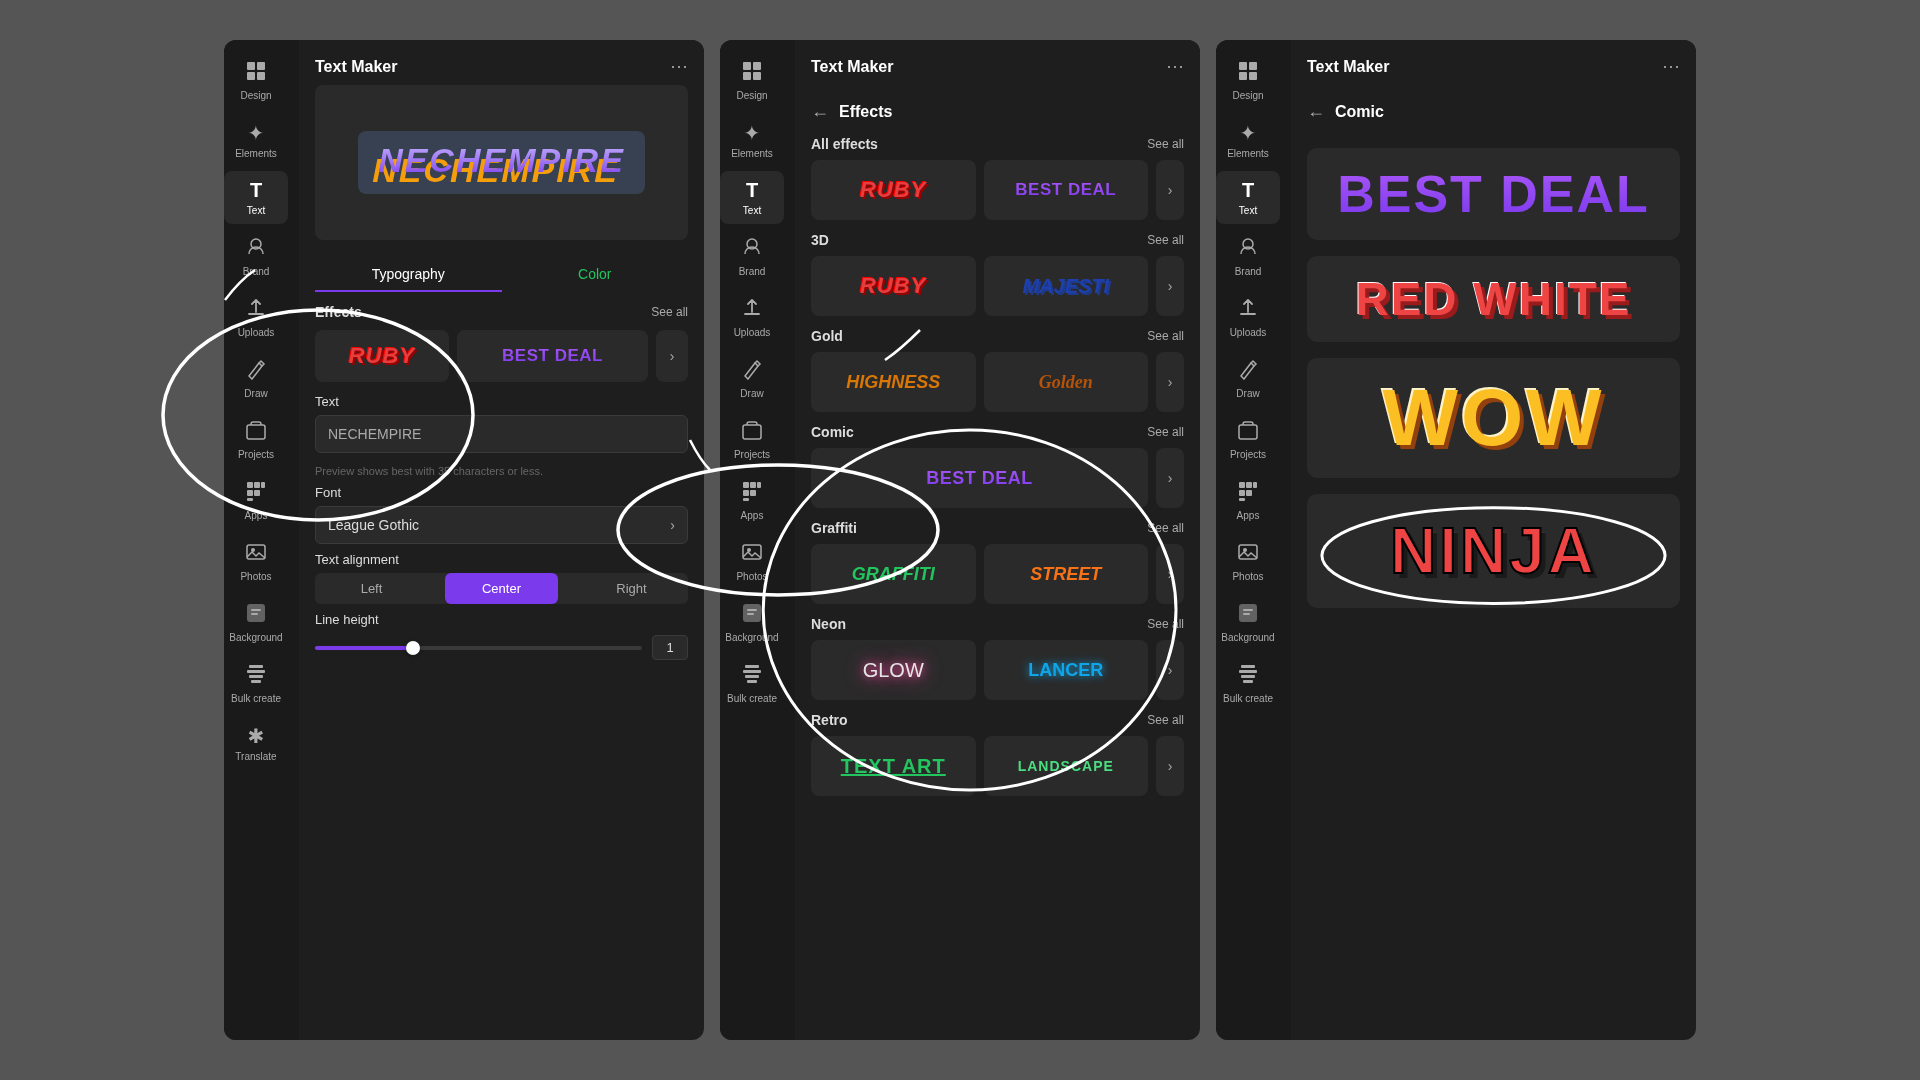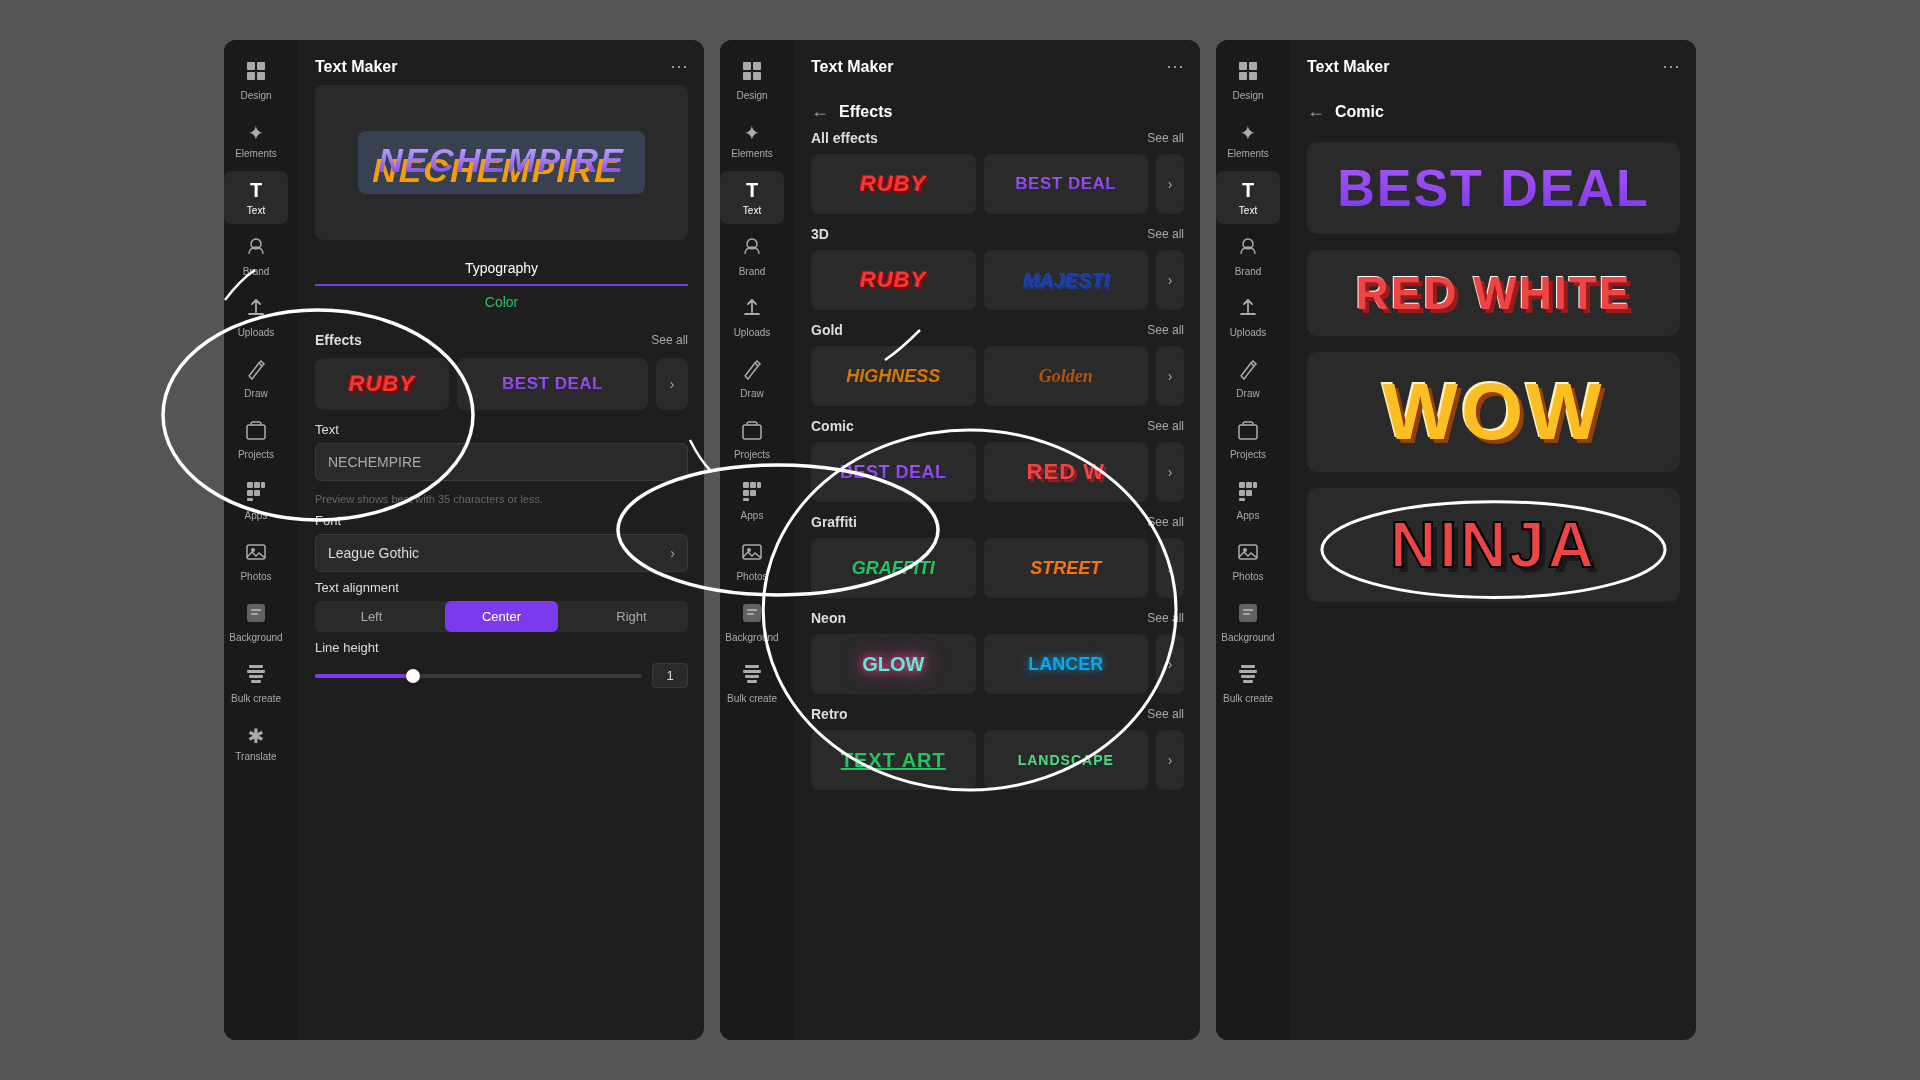--- a/index.html
+++ b/index.html
@@ -91,21 +91,20 @@
       align-items: center;
       justify-content: center;
       overflow: hidden;
     }
 
     
     .tabs {
       display: flex;
       margin: 0 16px 12px;
       gap: 0;
-      flex-direction: column;
     }
     .tab {
       flex: 1;
       text-align: center;
       padding: 8px 0;
       font-size: 14px;
       color: #22c55e;
       cursor: pointer;
       border-bottom: 2px solid transparent;
     }
@@ -269,22 +268,22 @@
       font-style: italic;
     }
     .text-golden {
       font-size: 18px;
       font-weight: 700;
       color: #b45309;
       font-style: italic;
     }
     .text-neon-glow {
       font-size: 20px;
-      font-weight: 700;
-      color: #5eead4;
+      font-weight: 400;
+      color: #e5e5e5;
       text-shadow: 0 0 8px #ec4899, 0 0 20px #ec4899;
     }
     .text-lancer {
       font-size: 18px;
       font-weight: 900;
       color: #0ea5e9;
       text-shadow: 0 0 8px #0ea5e9;
     }
     .text-textart {
       font-size: 20px;
@@ -390,20 +389,21 @@
       display: flex;
       flex-direction: column;
       flex: 1;
       overflow: hidden;
     }
 
     .scroll-body {
       flex: 1;
       overflow-y: auto;
       padding-bottom: 16px;
+      margin-top: 6px;
     }
     .scroll-body::-webkit-scrollbar { width: 0; }
 
     
     .p2-section { padding: 0 16px 12px; }
     .p2-section-header {
       display: flex;
       justify-content: space-between;
       align-items: center;
       margin-bottom: 8px;
@@ -788,23 +788,20 @@
 
       <div class="p2-section" style="position:relative">
         <div class="p2-section-header">
           <span class="p2-section-title">Comic</span>
           <span class="p2-see-all">See all</span>
         </div>
         <div class="p2-row">
           <div class="p2-card">
             <span class="text-comic-best">BEST DEAL</span>
           </div>
-          <div class="p2-card">
-            <span class="text-red-w">RED W</span>
-          </div>
           <div class="p2-arrow">›</div>
         </div>
       </div>
 
       <div class="p2-section">
         <div class="p2-section-header">
           <span class="p2-section-title">Graffiti</span>
           <span class="p2-see-all">See all</span>
         </div>
         <div class="p2-row">

